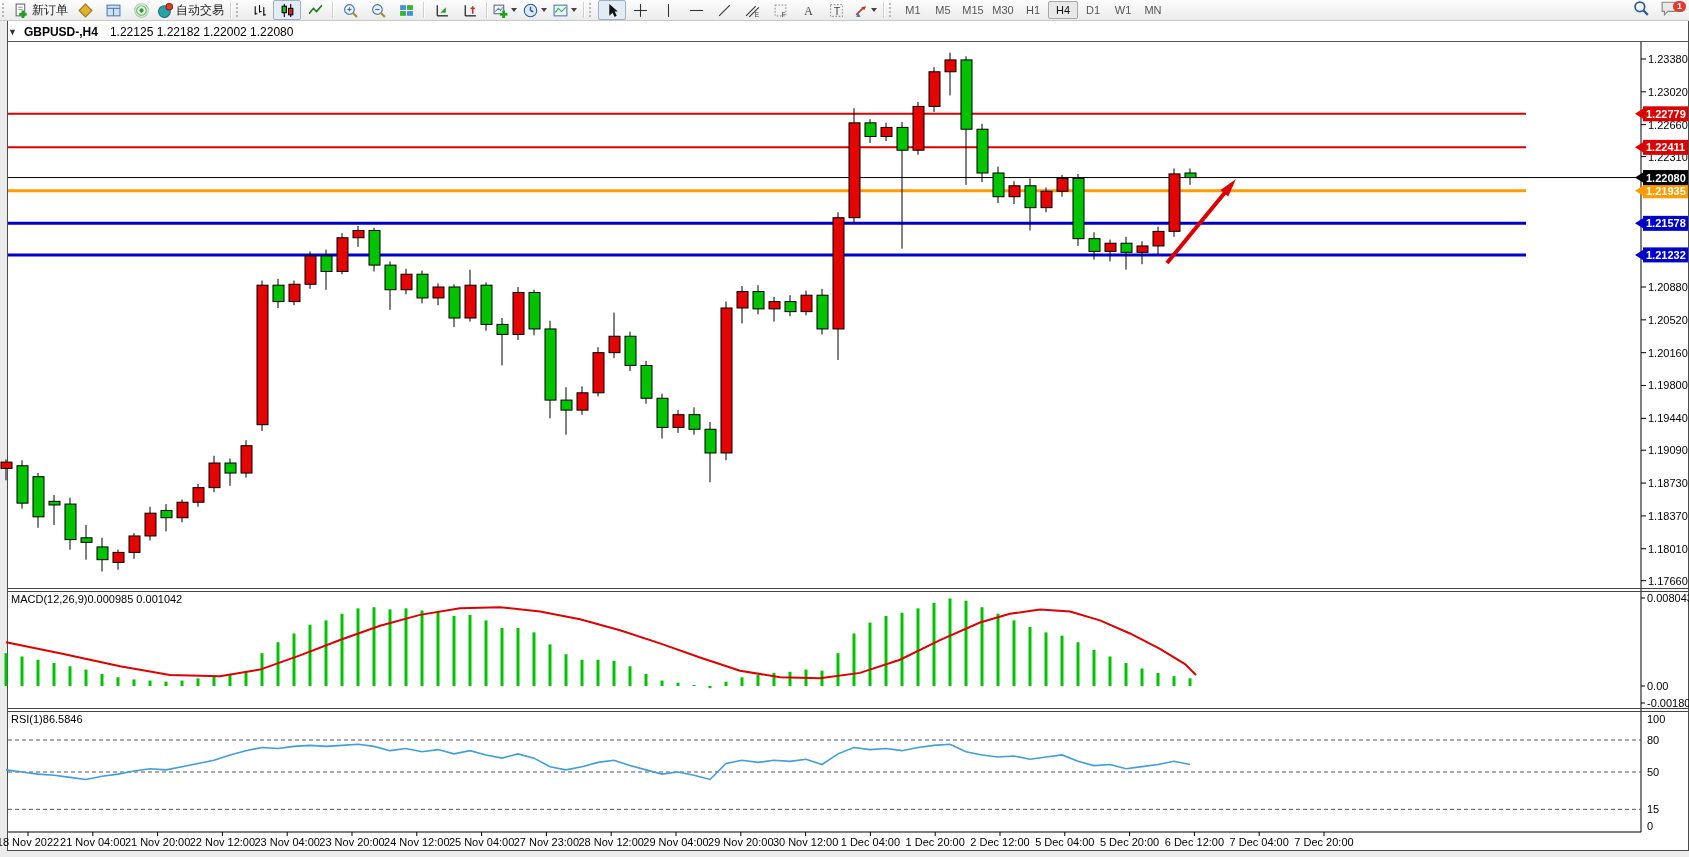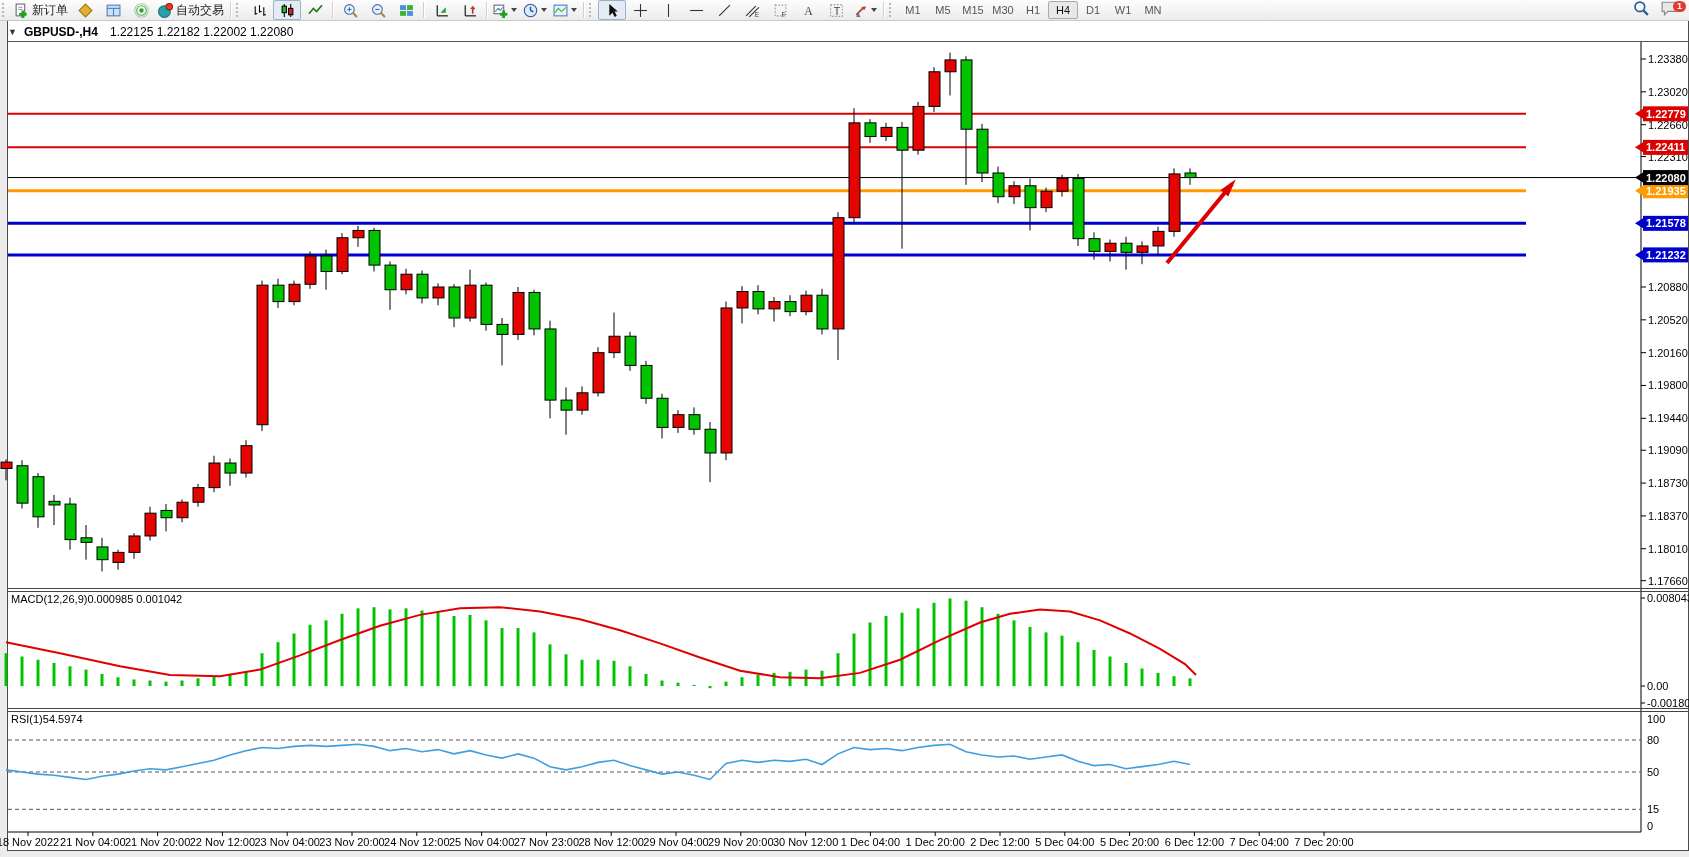--- a/index.html
+++ b/index.html
@@ -657,15 +657,15 @@
       <line x1="1259.2" y1="832" x2="1259.2" y2="836" stroke="#000"></line>
       <text x="1259.2" y="846" font-size="11" font-family="&quot;Liberation Sans&quot;,&quot;DejaVu Sans&quot;,sans-serif" fill="#000" text-anchor="middle">7 Dec 04:00</text>
       <line x1="1324" y1="832" x2="1324" y2="836" stroke="#000"></line>
       <text x="1324" y="846" font-size="11" font-family="&quot;Liberation Sans&quot;,&quot;DejaVu Sans&quot;,sans-serif" fill="#000" text-anchor="middle">7 Dec 20:00</text>
     </svg>
 
   <div class="pane-label" id="macd-label">
     <span>MACD(12,26,9)</span><span>0.000985 0.001042</span>
   </div>
   <div class="pane-label" id="rsi-label">
-    <span>RSI(1)</span><span>54.5974</span>
+    <span>RSI(1)</span><span>86.5846</span>
   </div>
 </div>
 
 </body></html>

